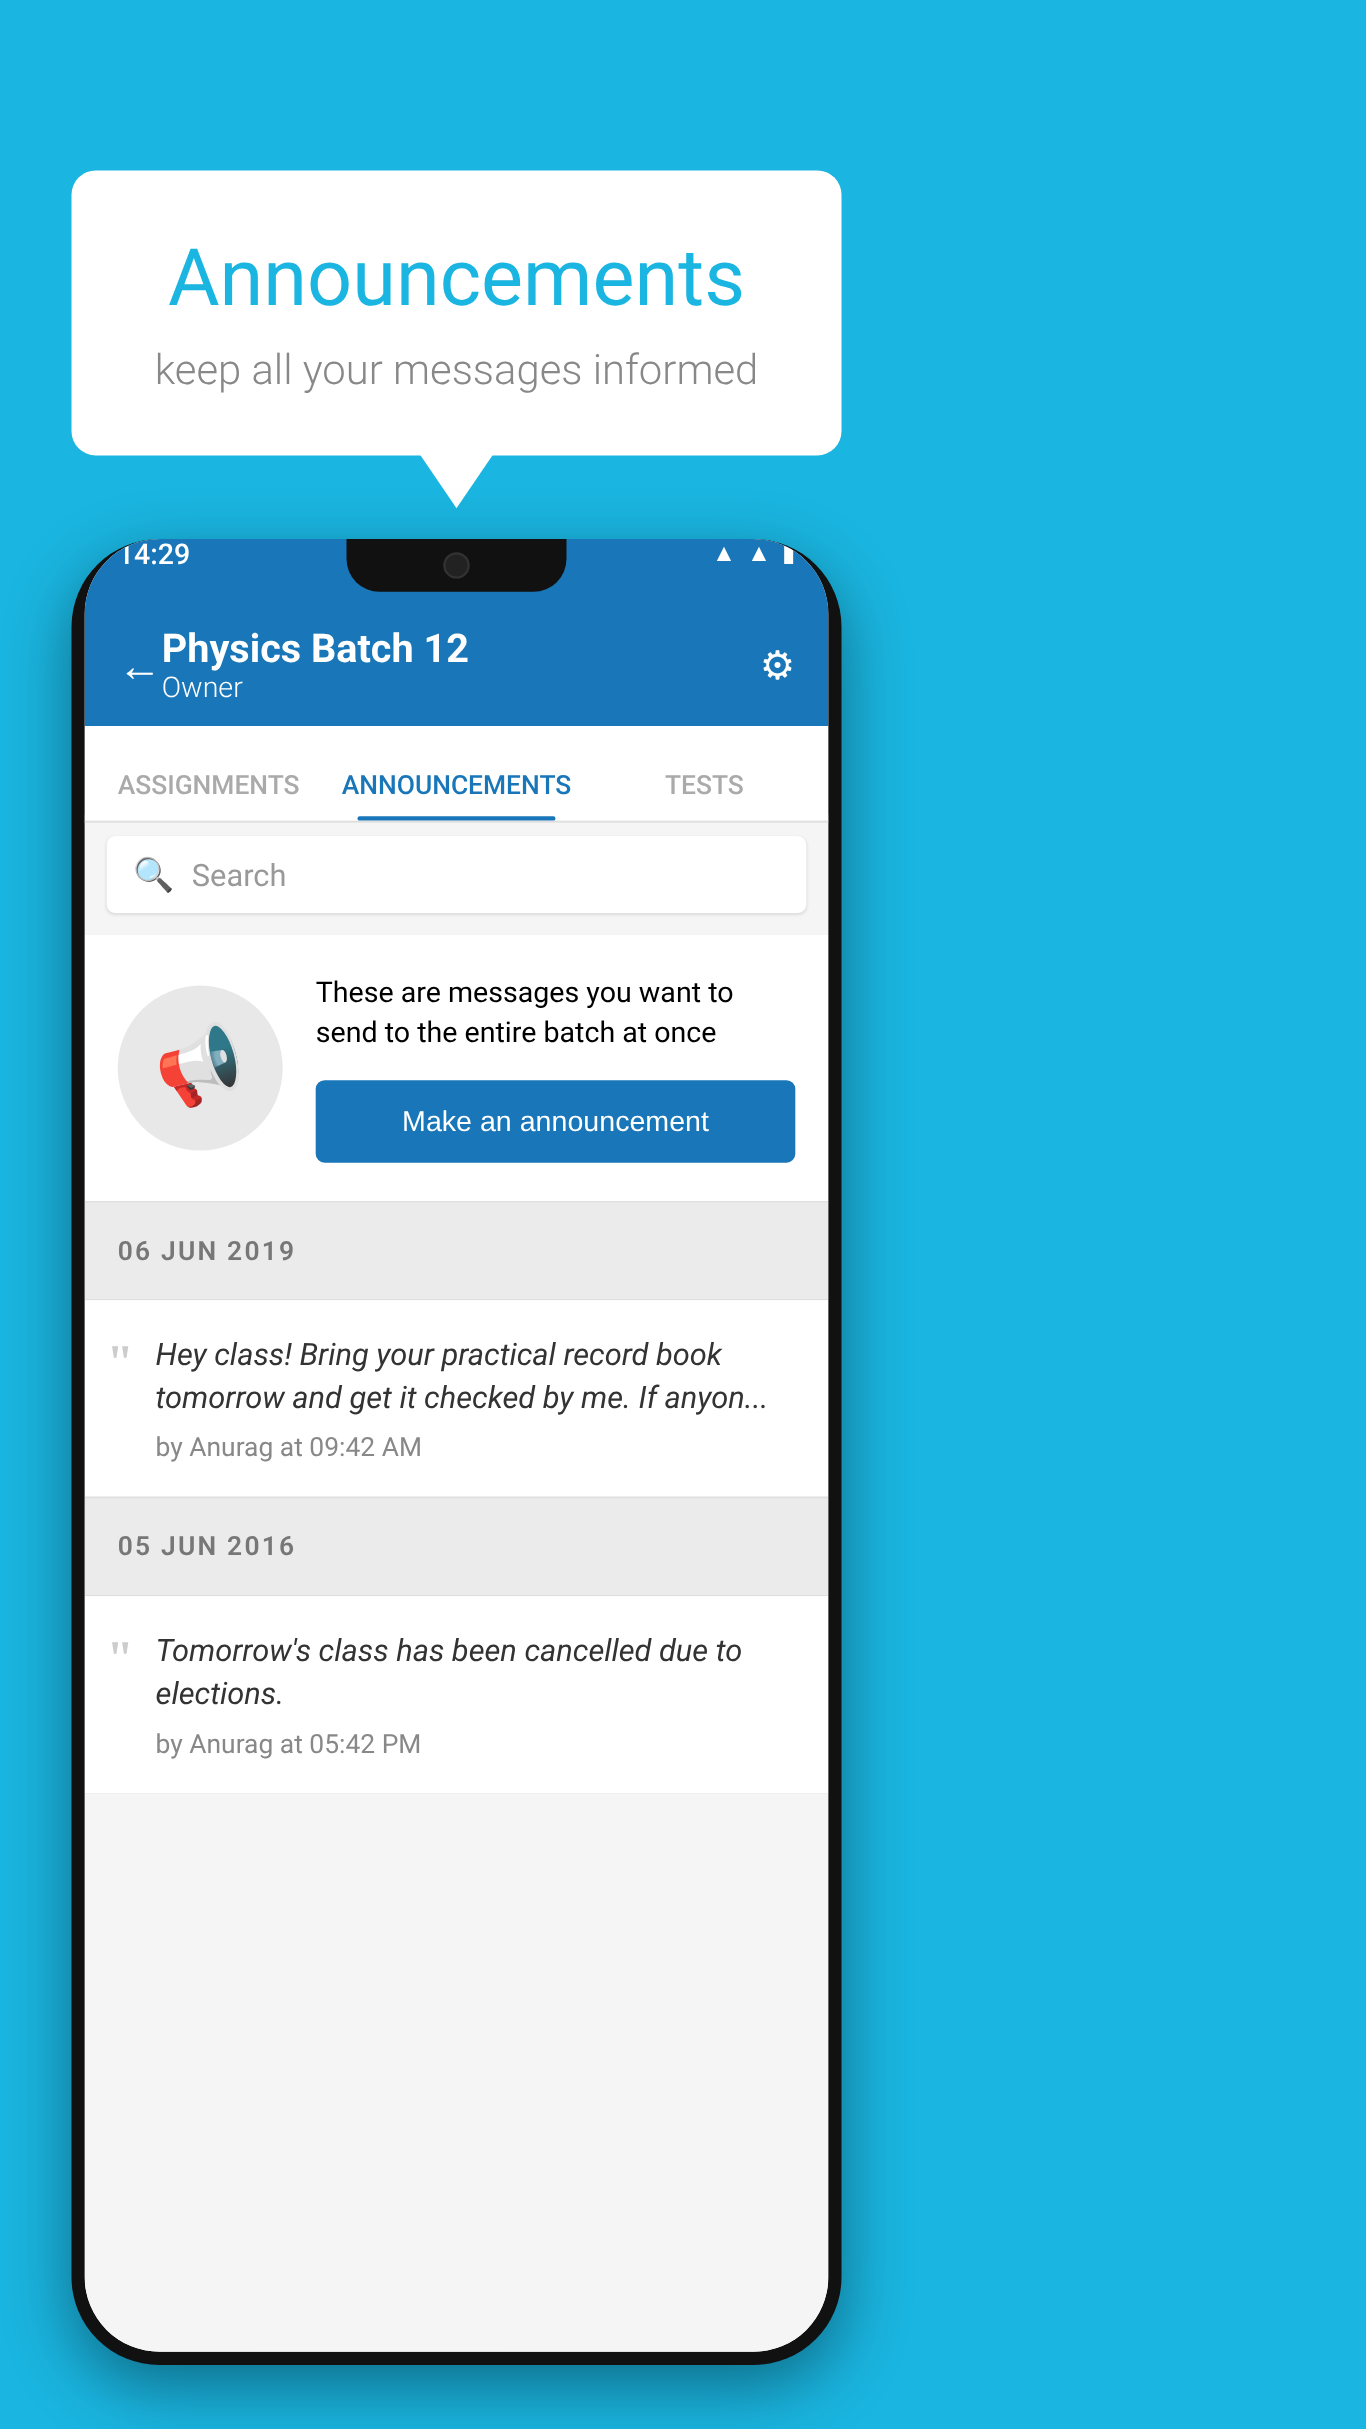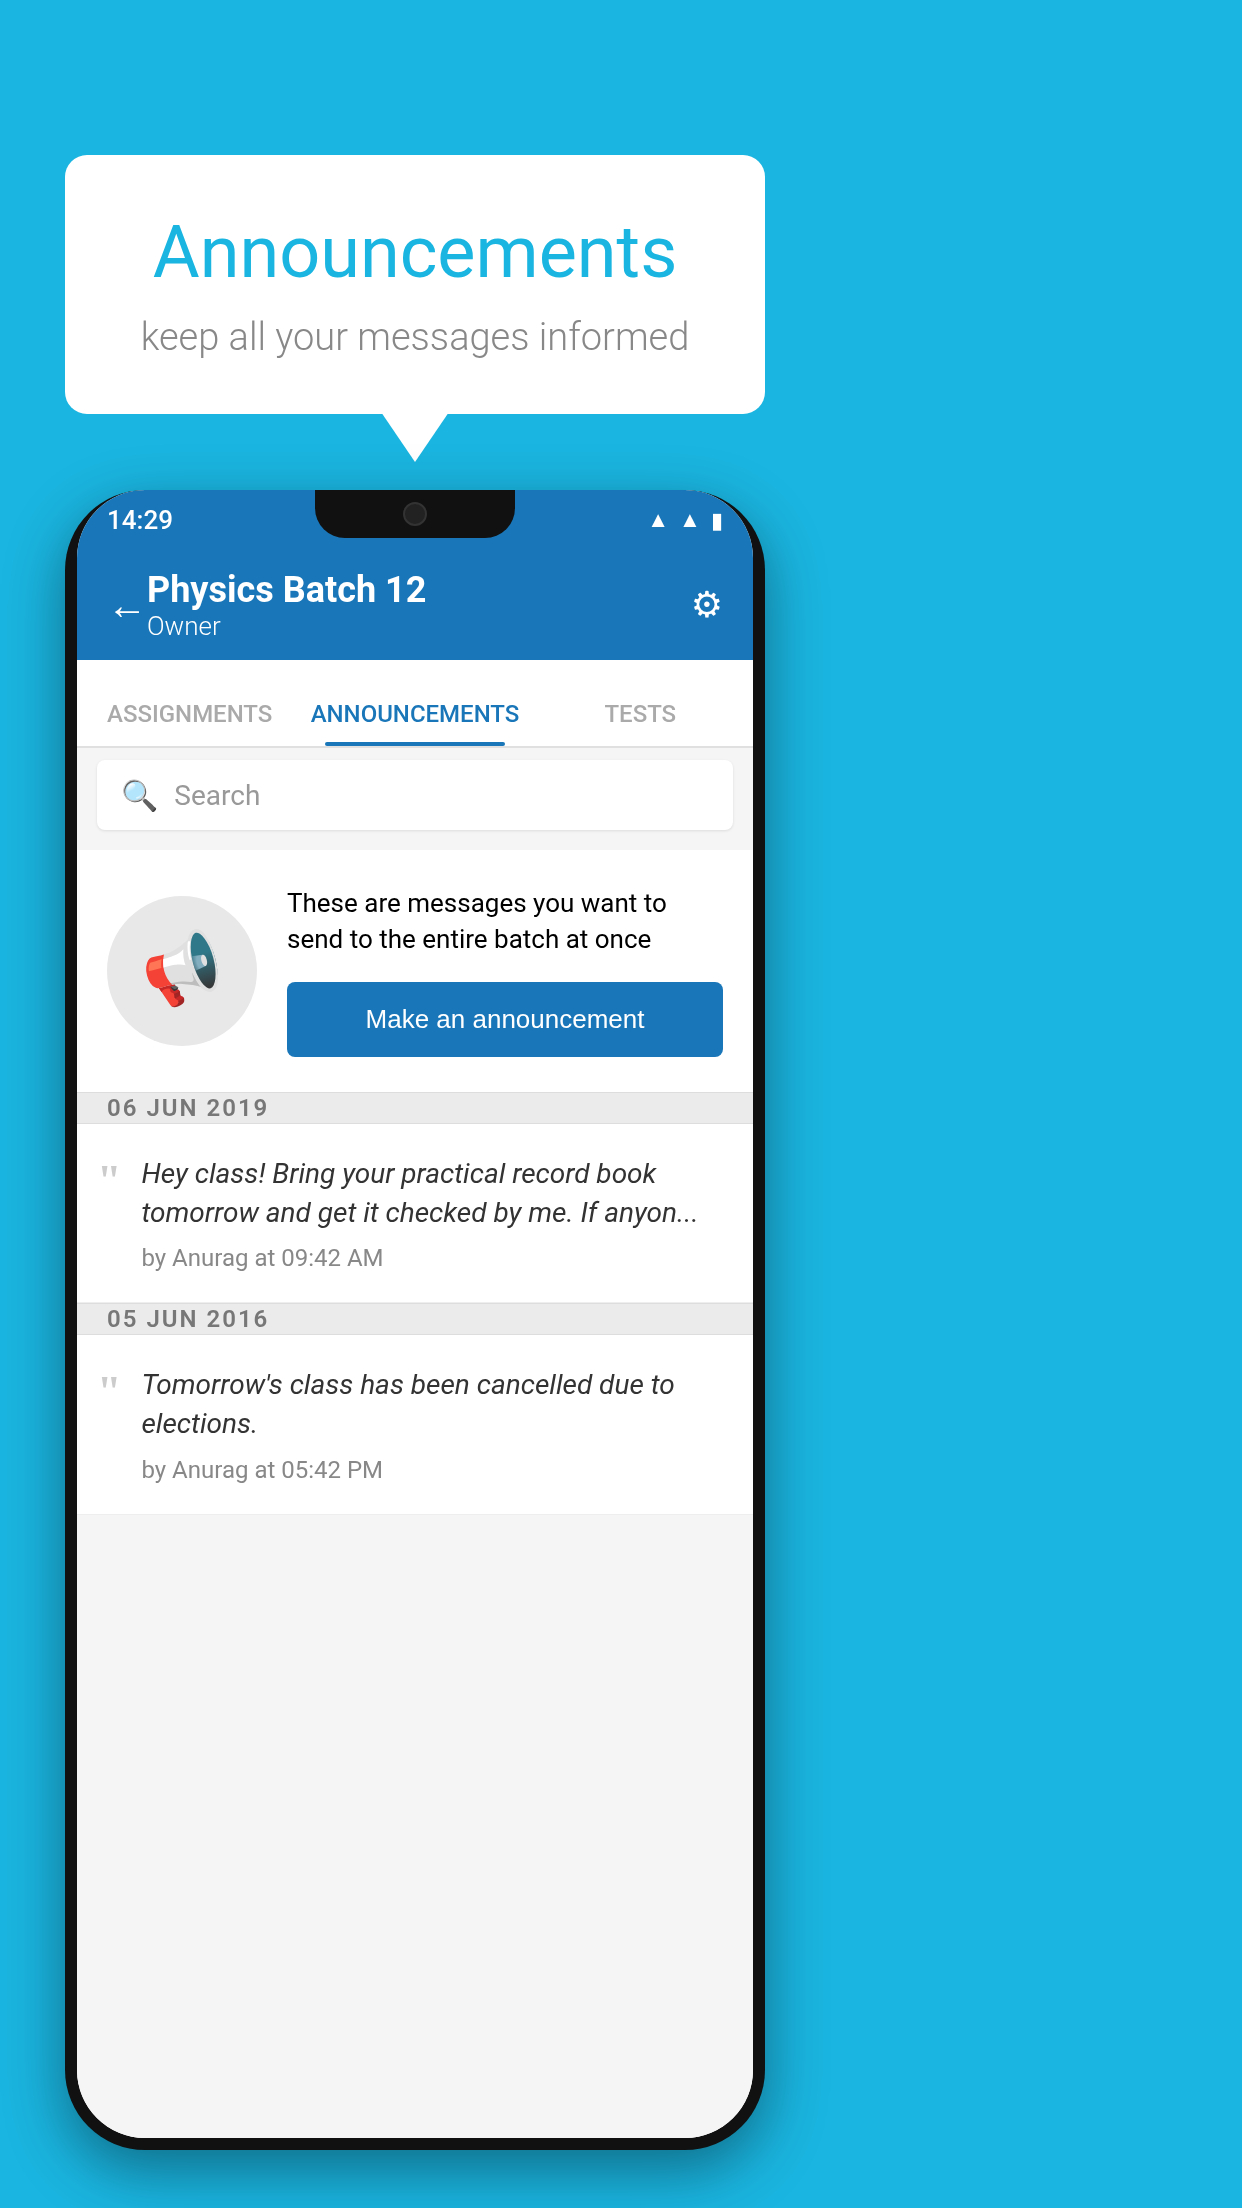--- a/index.html
+++ b/index.html
@@ -96,21 +96,21 @@
 
     
     .status-bar {
       position: absolute;
       top: 0;
       left: 0;
       right: 0;
       height: 60px;
       background: #1976b8;
       display: flex;
-      align-items: center;
+      align-items: flex-start;
       justify-content: space-between;
       padding: 0 30px;
       z-index: 5;
     }
 
     .status-time {
       color: white;
       font-size: 26px;
       font-weight: 500;
     }
@@ -303,21 +303,21 @@
       padding: 22px 30px;
       font-size: 26px;
       font-weight: 500;
       cursor: pointer;
       width: 100%;
     }
 
     
     .date-separator {
       background: #ebebeb;
-      padding: 1px 30px;
+      padding: 30px 30px;
       font-size: 24px;
       font-weight: 600;
       color: #777;
       letter-spacing: 2px;
       border-top: 1px solid #ddd;
       border-bottom: 1px solid #ddd;
     }
 
     
     .announcement-item {

